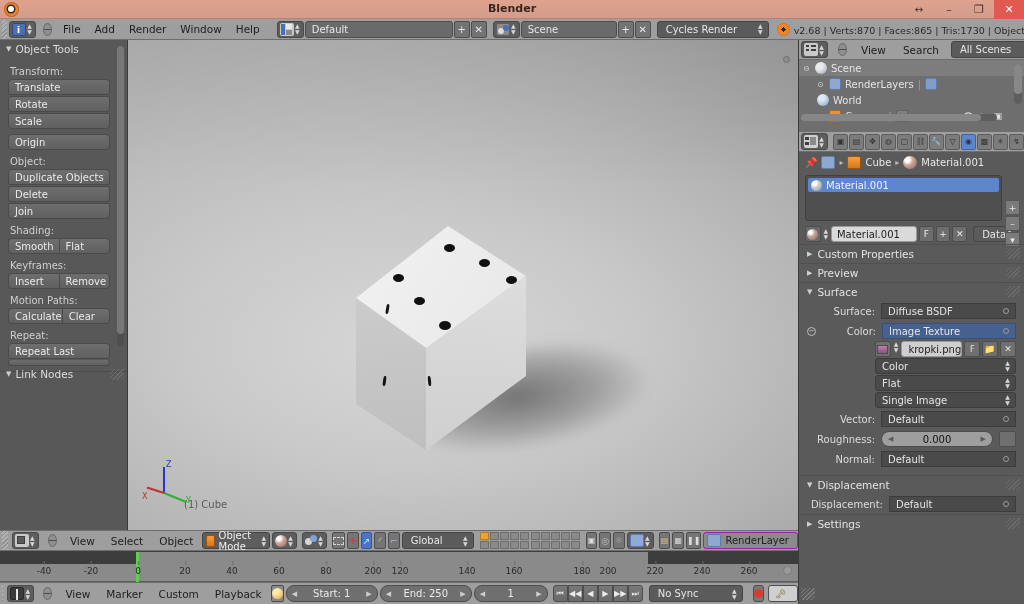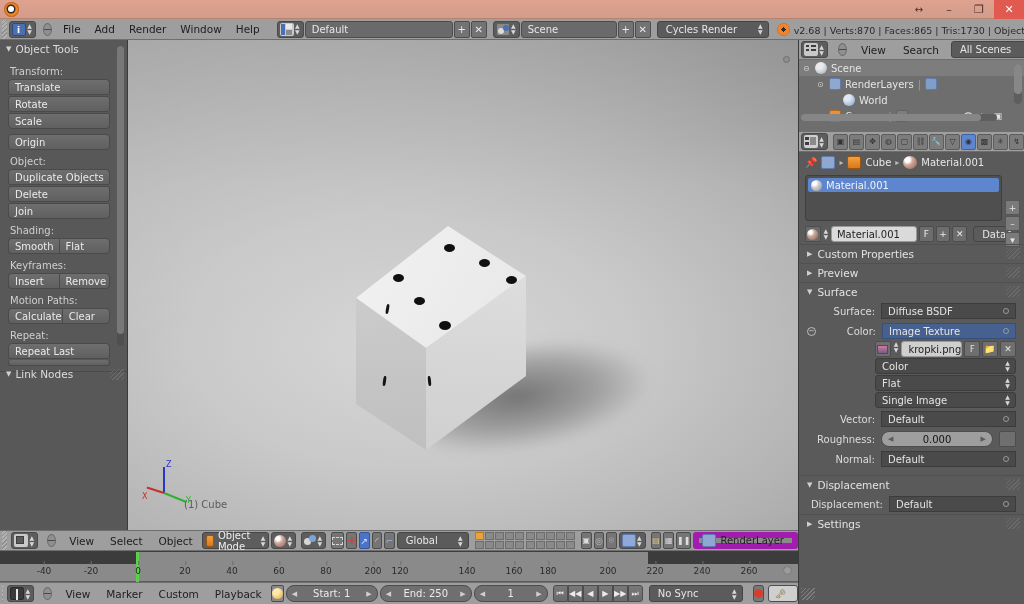--- a/index.html
+++ b/index.html
@@ -196,21 +196,21 @@
   .tog{
     width:17px; height:17px; background:#757575; border:1px solid #4d4d4d; border-radius:2px;
     display:flex; align-items:center; justify-content:center;
   }
   .tog.on{ background:#4b74c8; border-color:#38549a; }
   .layers{ display:flex; gap:2px; margin-left:4px; }
   .lgrid{ display:grid; grid-template-columns:repeat(5,9px); grid-template-rows:repeat(2,8px); gap:1px; }
   .lcell{ background:#8a8a8a; border:1px solid #6d6d6d; }
   .lcell.act{ background:#e8a33d; border-color:#b97c20; }
   .rl-field{
-    height:17px; background:#8b8b8b; border:6px solid #a21caf; border-radius:3px;
+    height:17px; background:#8b8b8b; border:1px solid #a21caf; border-radius:3px;
     display:flex; align-items:center; gap:4px; padding:0 8px 0 3px; color:#1f1f1f; font-size:10px;
   }
 
   
   .timeline{
     position:absolute; left:0; top:552px; width:798px; height:52px;
     background:#6b6b6b;
   }
   .tl-ruler{
     position:absolute; left:0; top:0; width:798px; height:30px;
@@ -401,20 +401,21 @@
     border-left:1px solid #3a3a3a;
   }
 </style>
 </head>
 <body>
 
 <div class="app">
 
   <div class="titlebar">
     <div class="blender-logo"></div>
+    <div class="title">Blender</div>
     <div class="winbtns">
       <div class="wb move">↔</div>
       <div class="wb">–</div>
       <div class="wb">❐</div>
       <div class="wb close">✕</div>
     </div>
   </div>
 
   <div class="topbar">
     <div class="grip"></div>
@@ -709,21 +710,21 @@
       <div class="tl-tick" style="left:91px">-20</div>
       <div class="tl-tick" style="left:138px">0</div>
       <div class="tl-tick" style="left:185px">20</div>
       <div class="tl-tick" style="left:232px">40</div>
       <div class="tl-tick" style="left:279px">60</div>
       <div class="tl-tick" style="left:326px">80</div>
       <div class="tl-tick" style="left:373px">200</div>
       <div class="tl-tick" style="left:400px">120</div>
       <div class="tl-tick" style="left:467px">140</div>
       <div class="tl-tick" style="left:514px">160</div>
-      <div class="tl-tick" style="left:548px">180</div>
+      <div class="tl-tick" style="left:582px">180</div>
       <div class="tl-tick" style="left:608px">200</div>
       <div class="tl-tick" style="left:655px">220</div>
       <div class="tl-tick" style="left:702px">240</div>
       <div class="tl-tick" style="left:749px">260</div>
       <div class="tl-handle"></div>
     </div>
 
     <div class="tl-footer">
       <div class="grip"></div>
       <div class="ed-sel">
@@ -817,21 +818,21 @@
         <span class="oic" style="background:radial-gradient(circle at 35% 30%,#eaeaea 0 30%,#9aa7bd 100%);border-radius:50%"></span>
         <span>Scene</span>
       </div>
       <div class="ol-row" style="padding-left:18px">
         <span class="exp">⊙</span>
         <span class="oic" style="background:#8ea8cf;border:1px solid #5f7bb0;border-radius:2px"></span>
         <span>RenderLayers</span>
         <span style="color:#9a9a9a">|</span>
         <span class="oic" style="background:#7f9ec9;border:1px solid #5f7bb0;border-radius:2px"></span>
       </div>
-      <div class="ol-row" style="padding-left:44px">
+      <div class="ol-row" style="padding-left:18px">
         <span class="oic" style="background:radial-gradient(circle at 35% 30%,#dfe9f5 0 25%,#7fa0c4 100%);border-radius:50%"></span>
         <span>World</span>
       </div>
       <div class="ol-row" style="padding-left:18px">
         <span class="exp">⊙</span>
         <span class="oic" style="background:#e8913c;border:1px solid #b56a1d;border-radius:2px"></span>
         <span>Camera</span>
         <span style="color:#9a9a9a">|</span>
         <span class="oic" style="background:#7d7d7d;border:1px solid #636363;border-radius:2px"></span>
         <span class="ol-icons">

